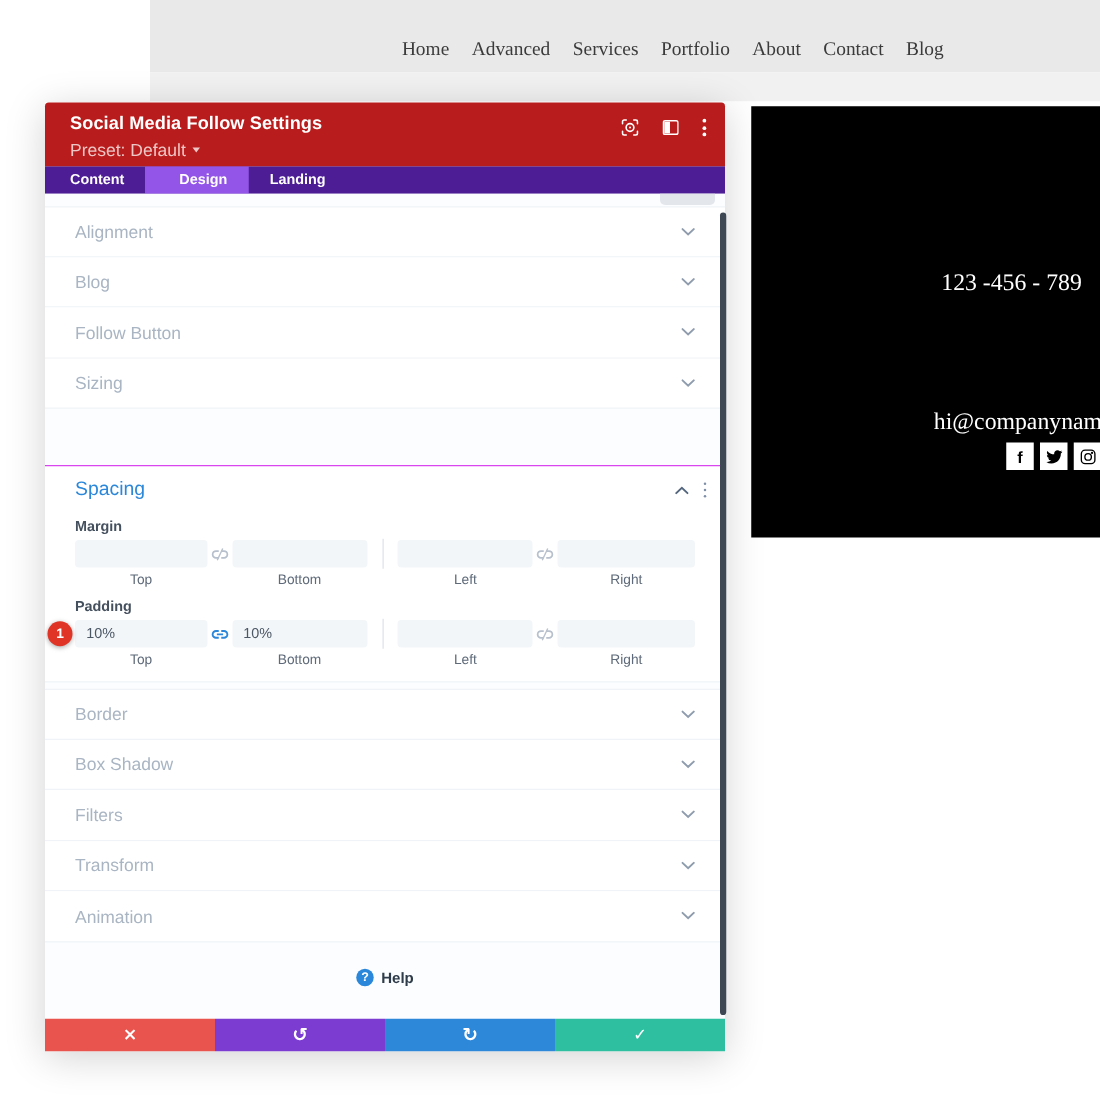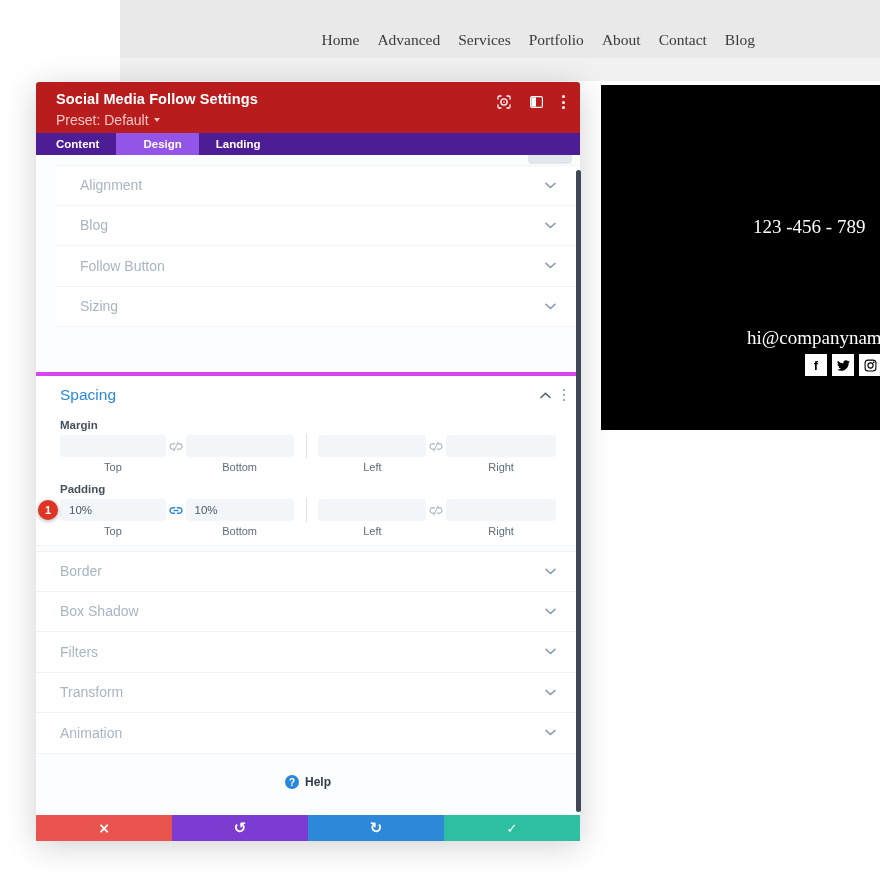--- a/index.html
+++ b/index.html
@@ -33,28 +33,28 @@
   .vdots.gray i { background:#7e8fa6; width:2.5px; height:2.5px; }
 
   .tabbar { height:22px; background:#4c1d95; display:flex; }
   .tab { padding:0 17px; line-height:22px; font-size:11.5px; font-weight:700; color:#ffffff; cursor:pointer; }
   .tab:first-child { padding-left:20px; }
   .tab.active { background:#9355e8;padding-left:27px; }
 
   .content { position:absolute; left:0; top:73px; width:544px; height:660px; background:#fbfdfe; overflow:hidden; }
   .chip-partial { position:absolute; left:492px; top:-5px; width:44px; height:14px; background:#e3e7ec; border-radius:4px; }
 
-  .rows-top { position:absolute; left:0; top:10px; width:544px;padding-left:20px; }
+  .rows-top { position:absolute; left:0; top:10px; width:544px; }
   .rows-bottom { position:absolute; left:0; top:396px; width:544px; }
   .acc-row { height:40.5px; background:#ffffff; border-bottom:1px solid #f0f3f7; display:flex; align-items:center; justify-content:space-between; padding:0 24px; cursor:pointer; }
   .rows-top .acc-row:first-child, .rows-bottom .acc-row:first-child { border-top:1px solid #f0f3f7; }
   .acc-title { font-size:14px; color:#a9b5c3; }
 
   
-  .spacing-card { position:absolute; left:0; top:217px; width:544px; height:174px; background:#ffffff; border-top:4px solid #d946ef; border-bottom:1px solid #f0f3f7; }
+  .spacing-card { position:absolute; left:0; top:217px; width:544px; height:174px; background:#ffffff; border-top:1px solid #d946ef; border-bottom:1px solid #f0f3f7; }
   .spacing-header { height:38px; display:flex; align-items:center; padding:0 15px 0 24px; cursor:pointer; }
   .spacing-title { font-size:15.5px; color:#2b87da; }
   .spacing-header .spacer { margin-left:auto; }
   .group-label { padding:5px 24px 4px; font-size:11.5px; font-weight:700; color:#45505e; }
   .group-label.pad { padding-top:9px; }
   .fields-row { display:flex; align-items:center; padding:0 24px; height:22px; position:relative; }
   .f-input { height:22px; background:#f3f6f9; border:none; border-radius:3px; font-size:11.5px; color:#4c5866; padding:0 9px; outline:none; font-family:"Liberation Sans",sans-serif; }
   .w1{width:106px;} .w2{width:108px;} .w3{width:108px;} .w4{width:110px;}
   .link-cell { width:20px; display:flex; justify-content:center; align-items:center; cursor:pointer; }
   .group-div { width:1px; height:24px; background:#dde3ea; margin:0 12px; }

